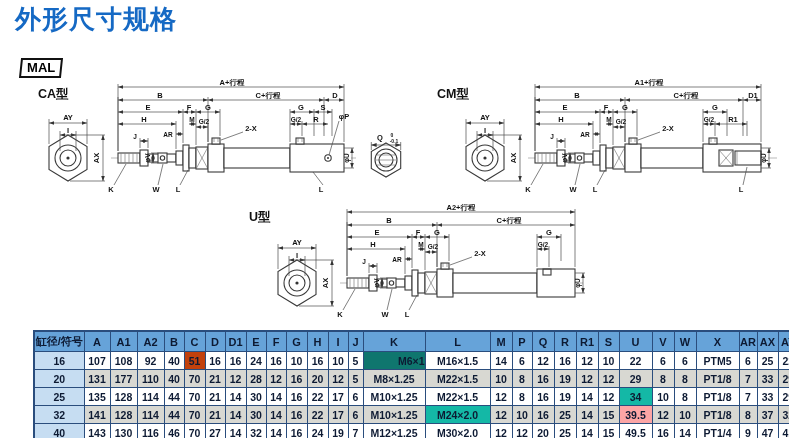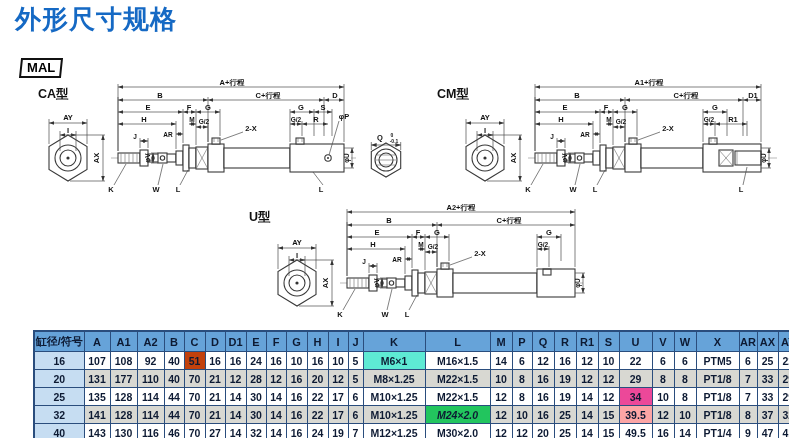--- a/index.html
+++ b/index.html
@@ -357,21 +357,21 @@
           <td style="background: rgb(255, 255, 255);">40</td>
           <td style="background: #c2410c;">51</td>
           <td style="background: rgb(255, 255, 255);">16</td>
           <td style="background: rgb(255, 255, 255);">16</td>
           <td style="background: rgb(255, 255, 255);">24</td>
           <td style="background: rgb(255, 255, 255);">16</td>
           <td style="background: rgb(255, 255, 255);">10</td>
           <td style="background: rgb(255, 255, 255);">16</td>
           <td style="background: rgb(255, 255, 255);">10</td>
           <td style="background: rgb(255, 255, 255);">5</td>
-          <td style="background: #5eead4;">M6×1</td>
+          <td style="background: #0f766e; text-align: right;">M6×1</td>
           <td style="background: rgb(255, 255, 255);">M16×1.5</td>
           <td style="background: rgb(255, 255, 255);">14</td>
           <td style="background: rgb(255, 255, 255);">6</td>
           <td style="background: rgb(255, 255, 255);">12</td>
           <td style="background: rgb(255, 255, 255);">16</td>
           <td style="background: rgb(255, 255, 255);">12</td>
           <td style="background: rgb(255, 255, 255);">10</td>
           <td style="background: rgb(255, 255, 255);">22</td>
           <td style="background: rgb(255, 255, 255);">6</td>
           <td style="background: rgb(255, 255, 255);">6</td>
@@ -427,21 +427,21 @@
           <td style="background: rgb(255, 255, 255);">17</td>
           <td style="background: rgb(255, 255, 255);">6</td>
           <td style="background: rgb(255, 255, 255);">M10×1.25</td>
           <td style="background: rgb(255, 255, 255);">M22×1.5</td>
           <td style="background: rgb(255, 255, 255);">12</td>
           <td style="background: rgb(255, 255, 255);">8</td>
           <td style="background: rgb(255, 255, 255);">16</td>
           <td style="background: rgb(255, 255, 255);">19</td>
           <td style="background: rgb(255, 255, 255);">14</td>
           <td style="background: rgb(255, 255, 255);">12</td>
-          <td style="background: #ec4899;">34</td>
+          <td style="background: #14b8a6;">34</td>
           <td style="background: rgb(255, 255, 255);">10</td>
           <td style="background: rgb(255, 255, 255);">8</td>
           <td style="background: rgb(255, 255, 255);">PT1/8</td>
           <td style="background: rgb(255, 255, 255);">7</td>
           <td style="background: rgb(255, 255, 255);">33</td>
           <td style="background: rgb(255, 255, 255);">29</td>
         </tr>
         <tr>
           <td style="background: rgb(198, 221, 242);">32</td>
           <td style="background: rgb(216, 216, 210);">141</td>
@@ -451,21 +451,21 @@
           <td style="background: rgb(216, 216, 210);">70</td>
           <td style="background: rgb(216, 216, 210);">21</td>
           <td style="background: rgb(216, 216, 210);">14</td>
           <td style="background: rgb(216, 216, 210);">30</td>
           <td style="background: rgb(216, 216, 210);">14</td>
           <td style="background: rgb(216, 216, 210);">16</td>
           <td style="background: rgb(216, 216, 210);">22</td>
           <td style="background: rgb(216, 216, 210);">17</td>
           <td style="background: rgb(216, 216, 210);">6</td>
           <td style="background: rgb(216, 216, 210);">M10×1.25</td>
-          <td style="background: #22c55e; font-style: italic;">M24×2.0</td>
+          <td style="background: #14b8a6;">M24×2.0</td>
           <td style="background: rgb(216, 216, 210);">12</td>
           <td style="background: rgb(216, 216, 210);">10</td>
           <td style="background: rgb(216, 216, 210);">16</td>
           <td style="background: rgb(216, 216, 210);">25</td>
           <td style="background: rgb(216, 216, 210);">14</td>
           <td style="background: rgb(216, 216, 210);">15</td>
           <td style="background: #fca5a5;">39.5</td>
           <td style="background: rgb(216, 216, 210);">12</td>
           <td style="background: rgb(216, 216, 210);">10</td>
           <td style="background: rgb(216, 216, 210);">PT1/8</td>

